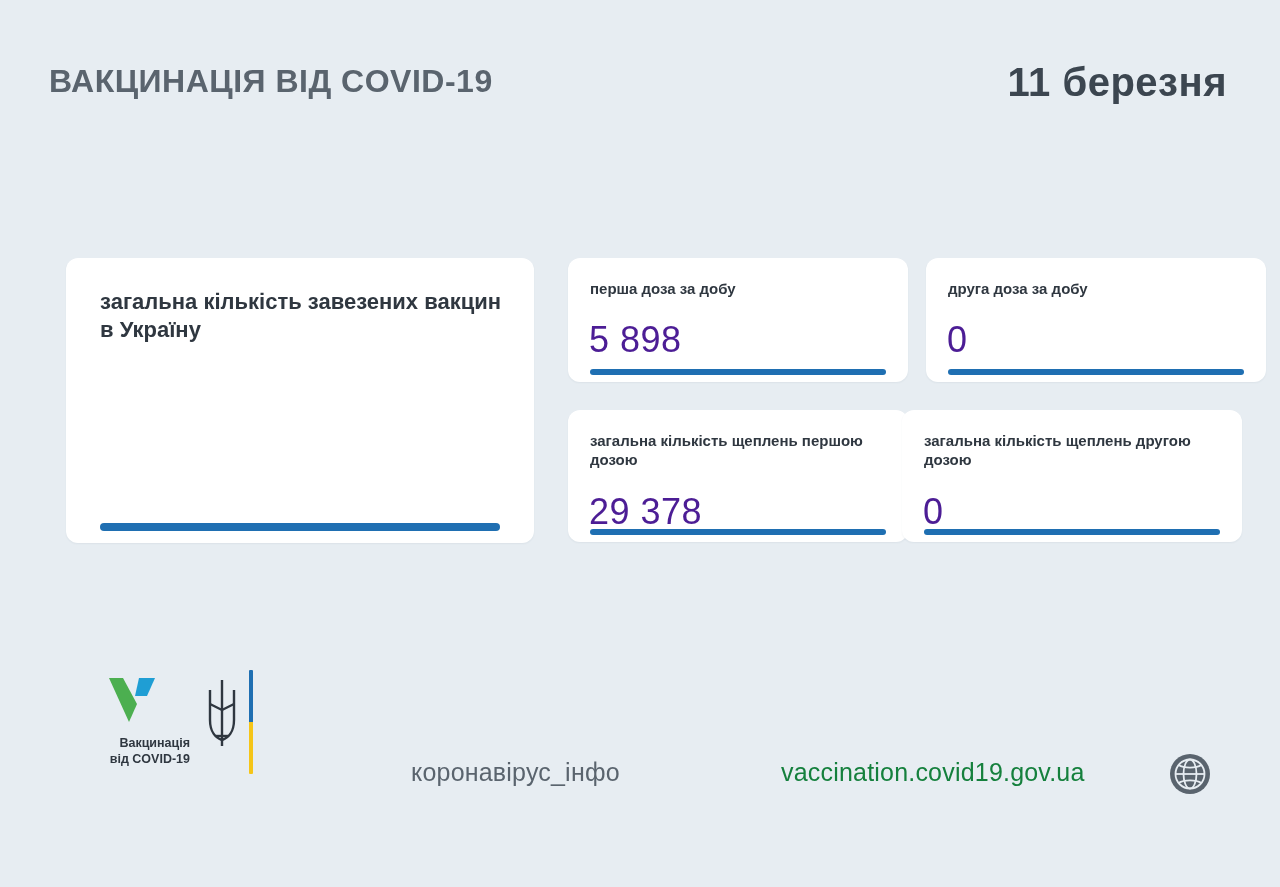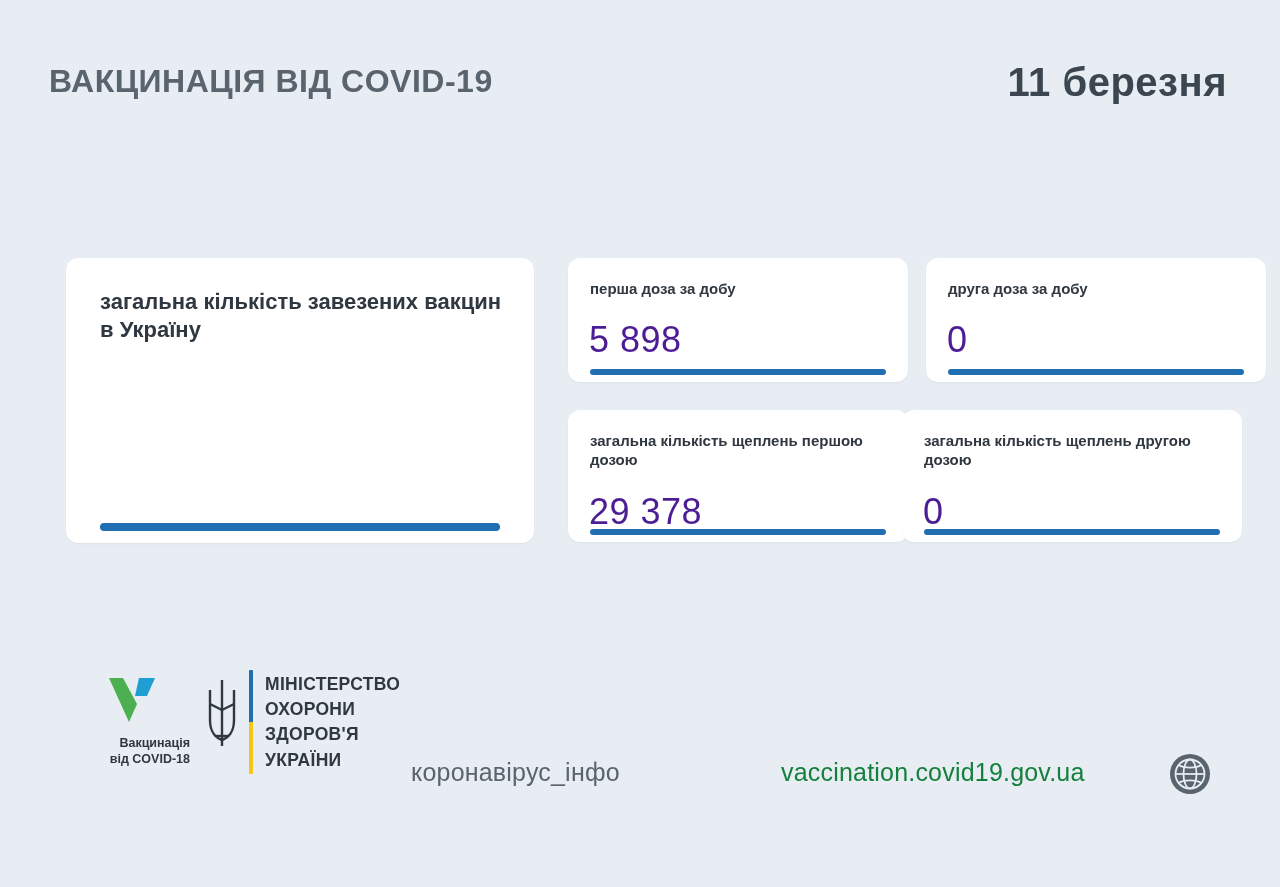--- a/index.html
+++ b/index.html
@@ -286,43 +286,37 @@
 
   <div class="logo-vacc">
     <div class="mark">
       <svg width="64" height="56" viewBox="0 0 64 56" aria-hidden="true">
         <path d="M6 6 L26 50 L34 32 L20 6 Z" fill="#4caf50"></path>
         <path d="M36 6 L52 6 L44 24 L32 24 Z" fill="#1f9ed4"></path>
       </svg>
     </div>
     <div class="cap">
       <div>Вакцинація</div>
-      <div>від COVID-18</div>
+      <div>від COVID-19</div>
     </div>
   </div>
 
   <div class="logo-moz">
     <div class="moz-emblem">
       <svg width="34" height="86" viewBox="0 0 34 86" aria-hidden="true">
         <g fill="none" stroke="#2f3740" stroke-width="2.4">
           <path d="M17 10 L17 76"></path>
           <path d="M5 20 L5 50 C5 62 11 68 17 70"></path>
           <path d="M29 20 L29 50 C29 62 23 68 17 70"></path>
           <path d="M5 34 L17 40 L29 34"></path>
           <path d="M11 66 L23 66"></path>
         </g>
       </svg>
     </div>
     <div class="moz-divider"></div>
-    <div class="moz-text">
-      <div>Міністерство</div>
-      <div>охорони</div>
-      <div>здоров'я</div>
-      <div>України</div>
-    </div>
   </div>
 
   <div class="footer-links">
     <div class="cv-info">коронавірус_інфо</div>
     <div class="cv-site">vaccination.covid19.gov.ua</div>
     <div class="globe">
       <svg width="44" height="44" viewBox="0 0 44 44" aria-hidden="true">
         <circle cx="22" cy="22" r="20" fill="#5a646e"></circle>
         <g stroke="#e7edf2" stroke-width="1.8" fill="none">
           <circle cx="22" cy="22" r="14.5"></circle>

